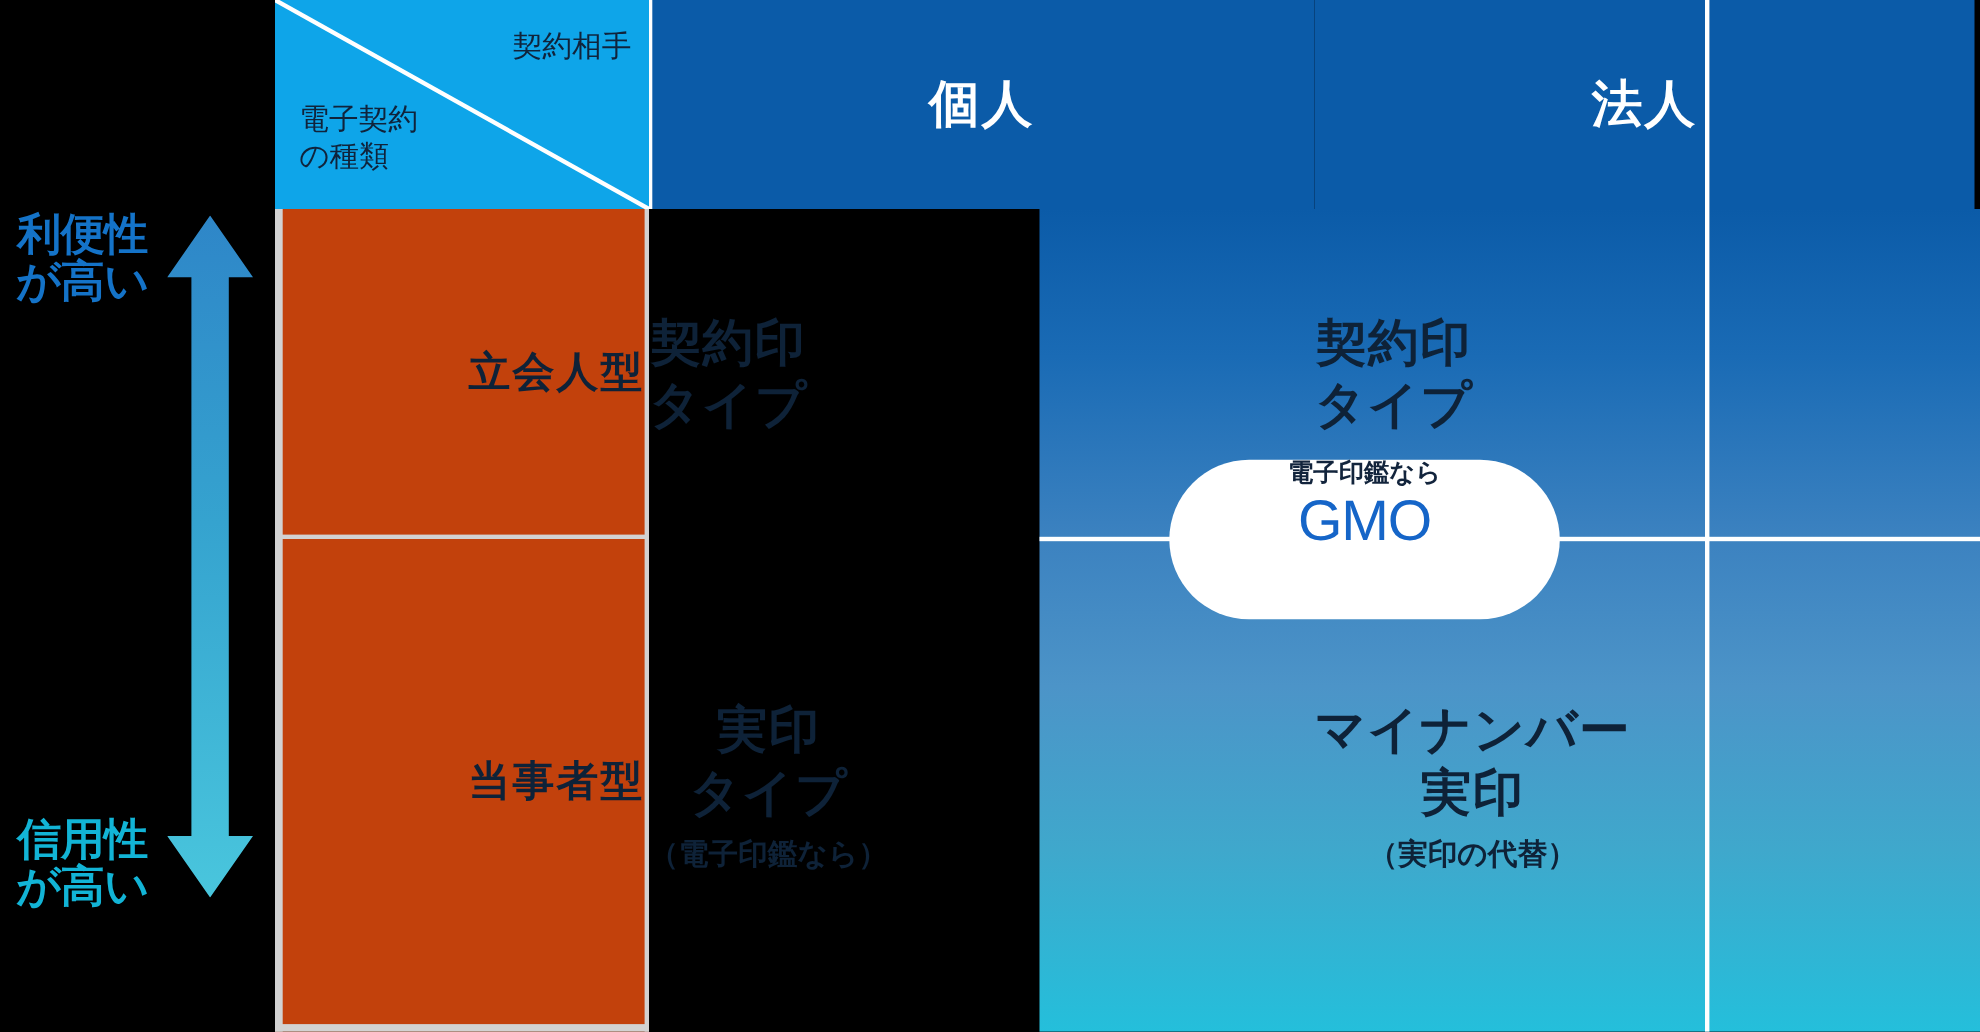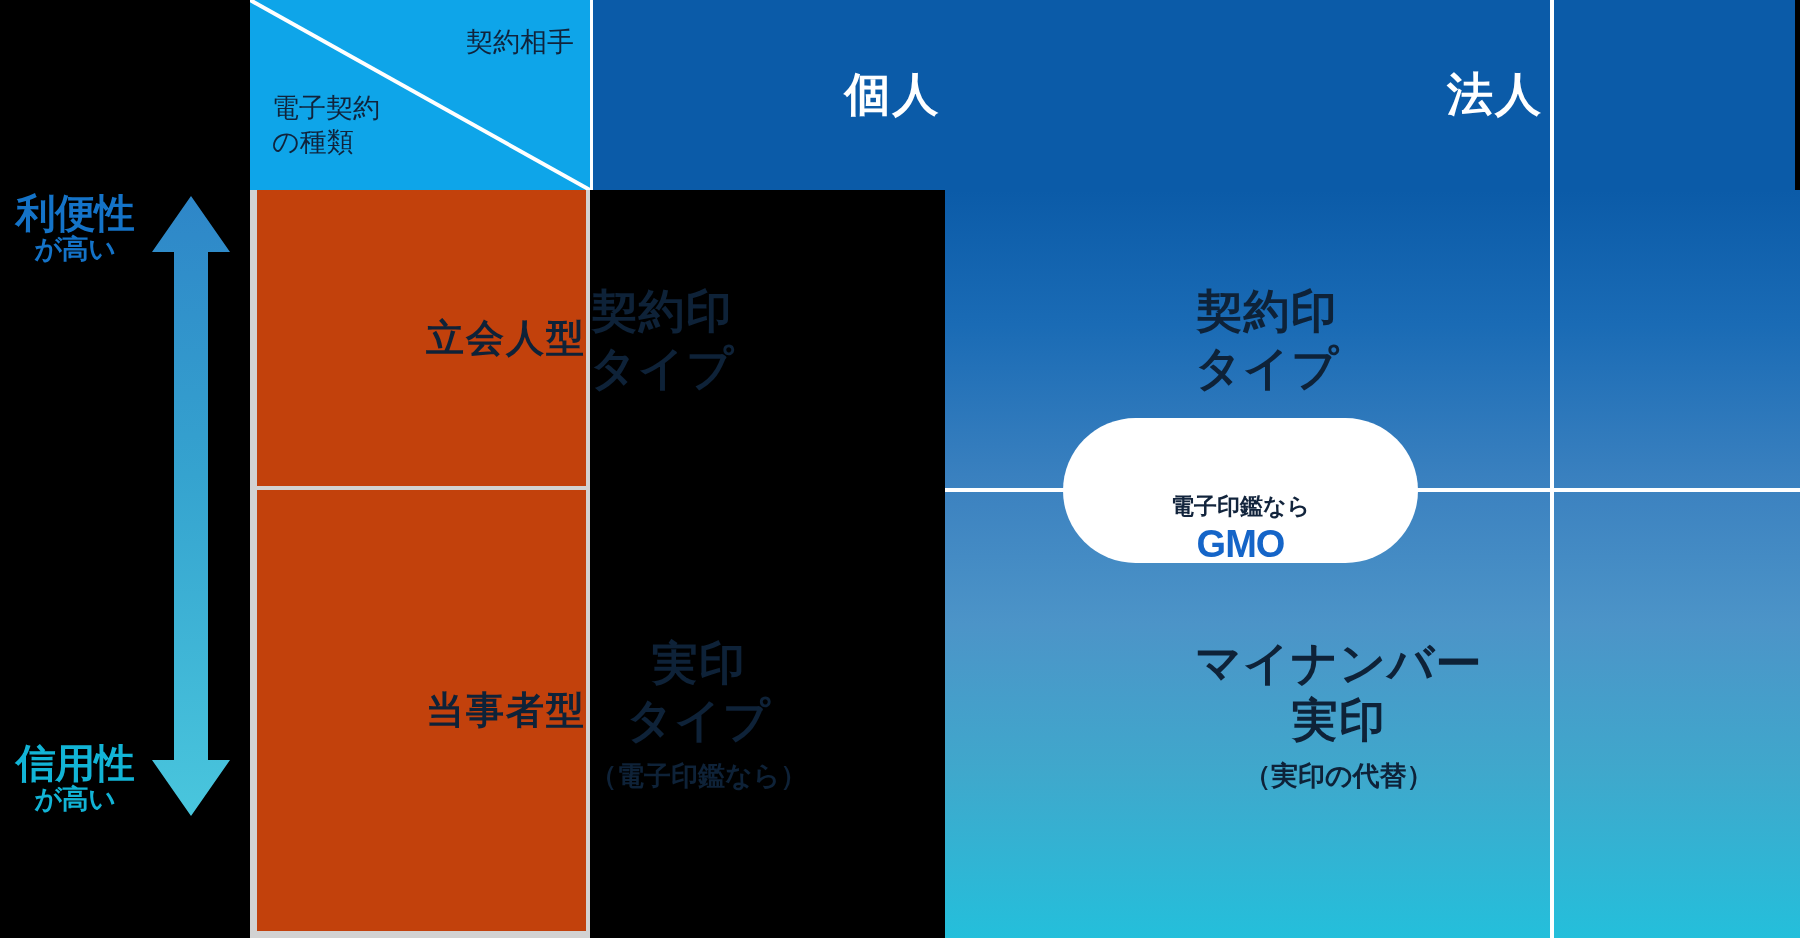--- a/index.html
+++ b/index.html
@@ -9,21 +9,21 @@
   }
 
   
   #axis{position:absolute;left:0;top:0;width:276px;height:938px;}
 
   .axis-label{
     position:absolute;left:0;width:150px;text-align:center;
     font-weight:bold;line-height:1.08;letter-spacing:-0.5px;
   }
   .axis-label .big{display:block;font-size:40px;}
-  .axis-label .small{display:block;font-size:27px;}
+  .axis-label .small{display:block;font-size:40px;}
   #axis-label-top{top:192px;color:#1473C8;}
   #axis-label-bottom{top:742px;color:#12B4D6;}
 
   #axis-arrow{position:absolute;left:152px;top:196px;width:78px;height:620px;}
 
   
   #matrix{
     position:absolute;left:250px;top:0;width:1545px;height:938px;
     display:grid;
     grid-template-columns:340px 605px 600px;
@@ -89,26 +89,26 @@
     position:absolute;left:1550px;top:0;width:4px;height:938px;background:#fff;z-index:3;
   }
   #sep-horiz{
     position:absolute;left:945px;top:488px;width:855px;height:4px;background:#fff;z-index:3;
   }
 
   
   #gmo-badge{
     position:absolute;left:1063px;top:418px;width:355px;height:145px;
     background:#fff;border-radius:74px;z-index:6;
-    display:flex;flex-direction:column;align-items:center;justify-content:flex-end;
+    display:flex;flex-direction:column;align-items:center;justify-content:flex-start;
   }
   #gmo-tagline{font-size:23px;font-weight:bold;color:#12243C;letter-spacing:0px;line-height:1;}
   #gmo-wordmark{
     margin-top:7px;display:flex;align-items:baseline;
-    font-size:38px;font-weight:bold;letter-spacing:-1px;line-height:1;
+    font-size:52px;font-weight:normal;letter-spacing:-1px;line-height:1;
   }
   #gmo-gmo{color:#1565C8;}
   #gmo-sign{color:#12243C;}
 </style>
 </head>
 <body>
 
 <div id="axis">
 
   <div class="axis-label" id="axis-label-top">

